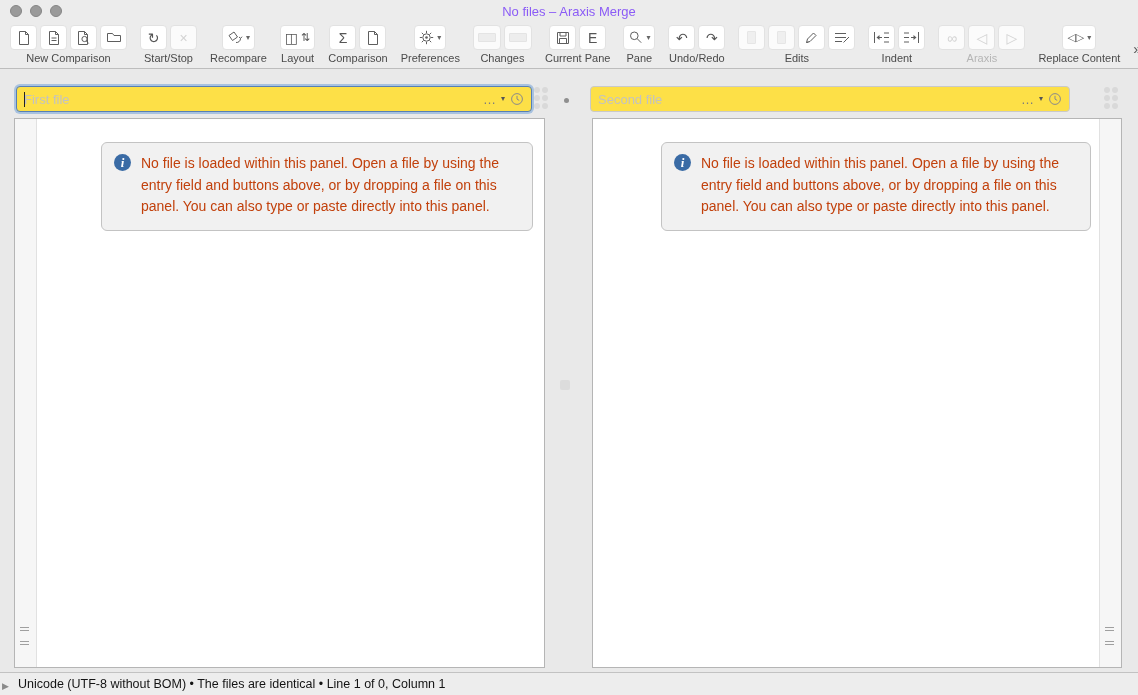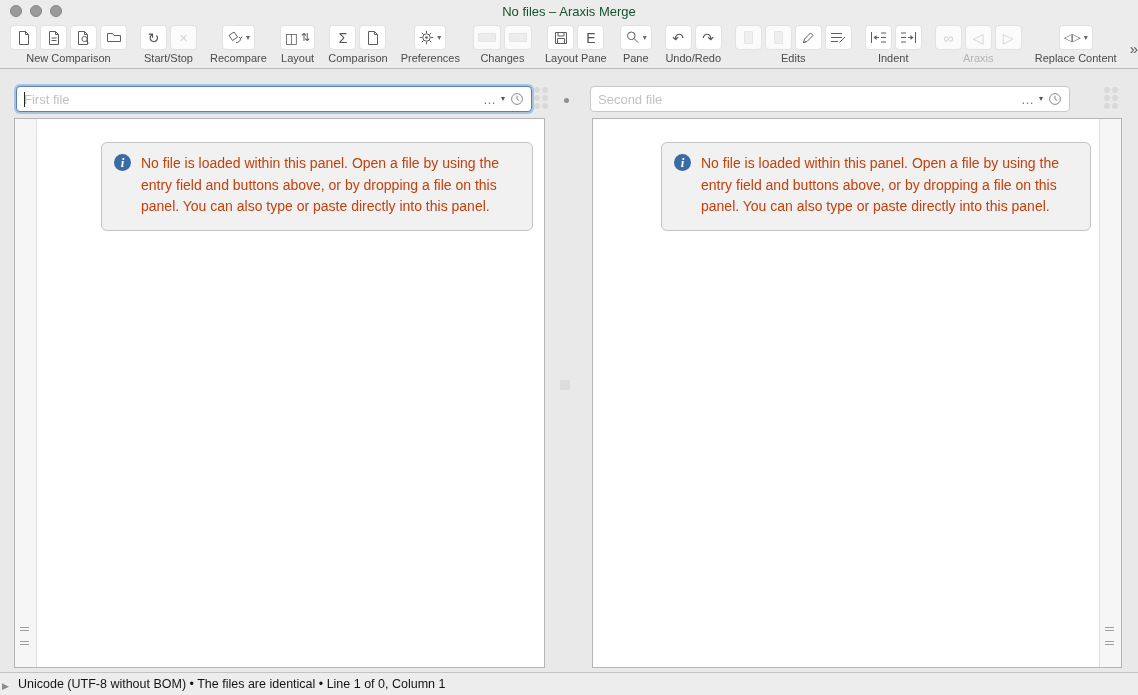--- a/index.html
+++ b/index.html
@@ -1,20 +1,20 @@
 <!DOCTYPE html>
 <html><head>
 <meta charset="utf-8">
 <style>
   html,body{margin:0;padding:0;width:1138px;height:695px;overflow:hidden;
     font-family:"Liberation Sans",sans-serif;background:#e9e9e9;position:relative;}
 
   
   .titlebar{height:22px;background:#ececec;position:relative;text-align:center;
-    line-height:23px;font-size:13px;color:#14532d;}
+    line-height:23px;font-size:13px;color:#8b5cf6;}
   .lights{position:absolute;left:10px;top:5px;display:flex;gap:8px;}
   .light{width:12px;height:12px;border-radius:50%;background:#9a9a9a;border:1px solid #858585;box-sizing:border-box;}
 
   
   .toolbar{height:47px;background:#ececec;border-bottom:1px solid #bdbdbd;
     display:flex;align-items:flex-start;padding:2px 10px 0;gap:13px;box-sizing:border-box;}
   .tgroup{display:flex;flex-direction:column;align-items:center;}
   .tbtns{display:flex;gap:3px;height:27px;align-items:center;}
   .tbtn{min-width:27px;height:25px;background:#fff;border:1px solid #e2e2e2;border-radius:4px;
     display:flex;align-items:center;justify-content:center;gap:3px;padding:0 4px;
@@ -27,21 +27,21 @@
   .glyph.small{font-size:11px;}
   .ovf{margin-left:auto;align-self:center;color:#5a5a5a;font-size:15px;margin-top:4px;}
   .ghostbar{width:16px;height:7px;background:#ededed;border:1px solid #e4e4e4;border-radius:1px;}
   .ghostsq{width:7px;height:11px;background:#efefef;border:1px solid #e6e6e6;border-radius:1px;}
   svg.ic{display:block;}
   svg.ic *{vector-effect:non-scaling-stroke;}
 
   
   .content{position:absolute;top:70px;left:0;right:0;bottom:23px;background:#e9e9e9;}
 
-  .fileinput{position:absolute;top:16px;height:26px;background:#ffffff;border:1px solid #c9c9c9;
+  .fileinput{position:absolute;top:16px;height:26px;background:#fde047;border:1px solid #c9c9c9;
     border-radius:4px;display:flex;align-items:center;box-sizing:border-box;padding:0 7px;}
   #fi1{left:16px;width:516px;border:1px solid #577fb4;box-shadow:0 0 0 2px #a8c2e0;}
   #fi2{left:590px;width:480px;justify-content:space-between;}
   .fileinput input{flex:1;border:none;outline:none;font-size:13px;color:#333;background:transparent;
     padding:0;font-family:inherit;min-width:0;}
   .fileinput input::placeholder{color:#c2c2c2;}
   .caret{position:absolute;left:7px;top:5px;width:1px;height:15px;background:#222;}
   .inbtn{color:#7d7d7d;font-size:13px;margin-left:5px;line-height:1;cursor:default;}
   .inbtn.arrow{font-size:8px;color:#555;}
 
@@ -204,21 +204,21 @@
         <svg class="ic" width="14" height="14" viewBox="0 0 14 14">
           <rect x="1.5" y="1.5" width="11" height="11" fill="none" stroke="#5e5e5e"></rect>
           <rect x="4" y="1.5" width="6" height="3.5" fill="none" stroke="#5e5e5e"></rect>
           <rect x="3.5" y="7.5" width="7" height="5" fill="none" stroke="#5e5e5e"></rect>
           </svg>
       </div>
       <div class="tbtn">
         <span class="glyph">E</span>
       </div>
     </div>
-    <div class="tlabel">Layout Pane</div>
+    <div class="tlabel">Current Pane</div>
   </div>
 
   <div class="tgroup">
     <div class="tbtns">
       <div class="tbtn">
         <svg class="ic" width="15" height="15" viewBox="0 0 15 15">
           <circle cx="6.3" cy="5.8" r="3.8" fill="none" stroke="#5e5e5e"></circle>
           <path d="M9.2 8.7l4 4" stroke="#5e5e5e"></path>
           </svg>
         <span class="chev">▾</span>

